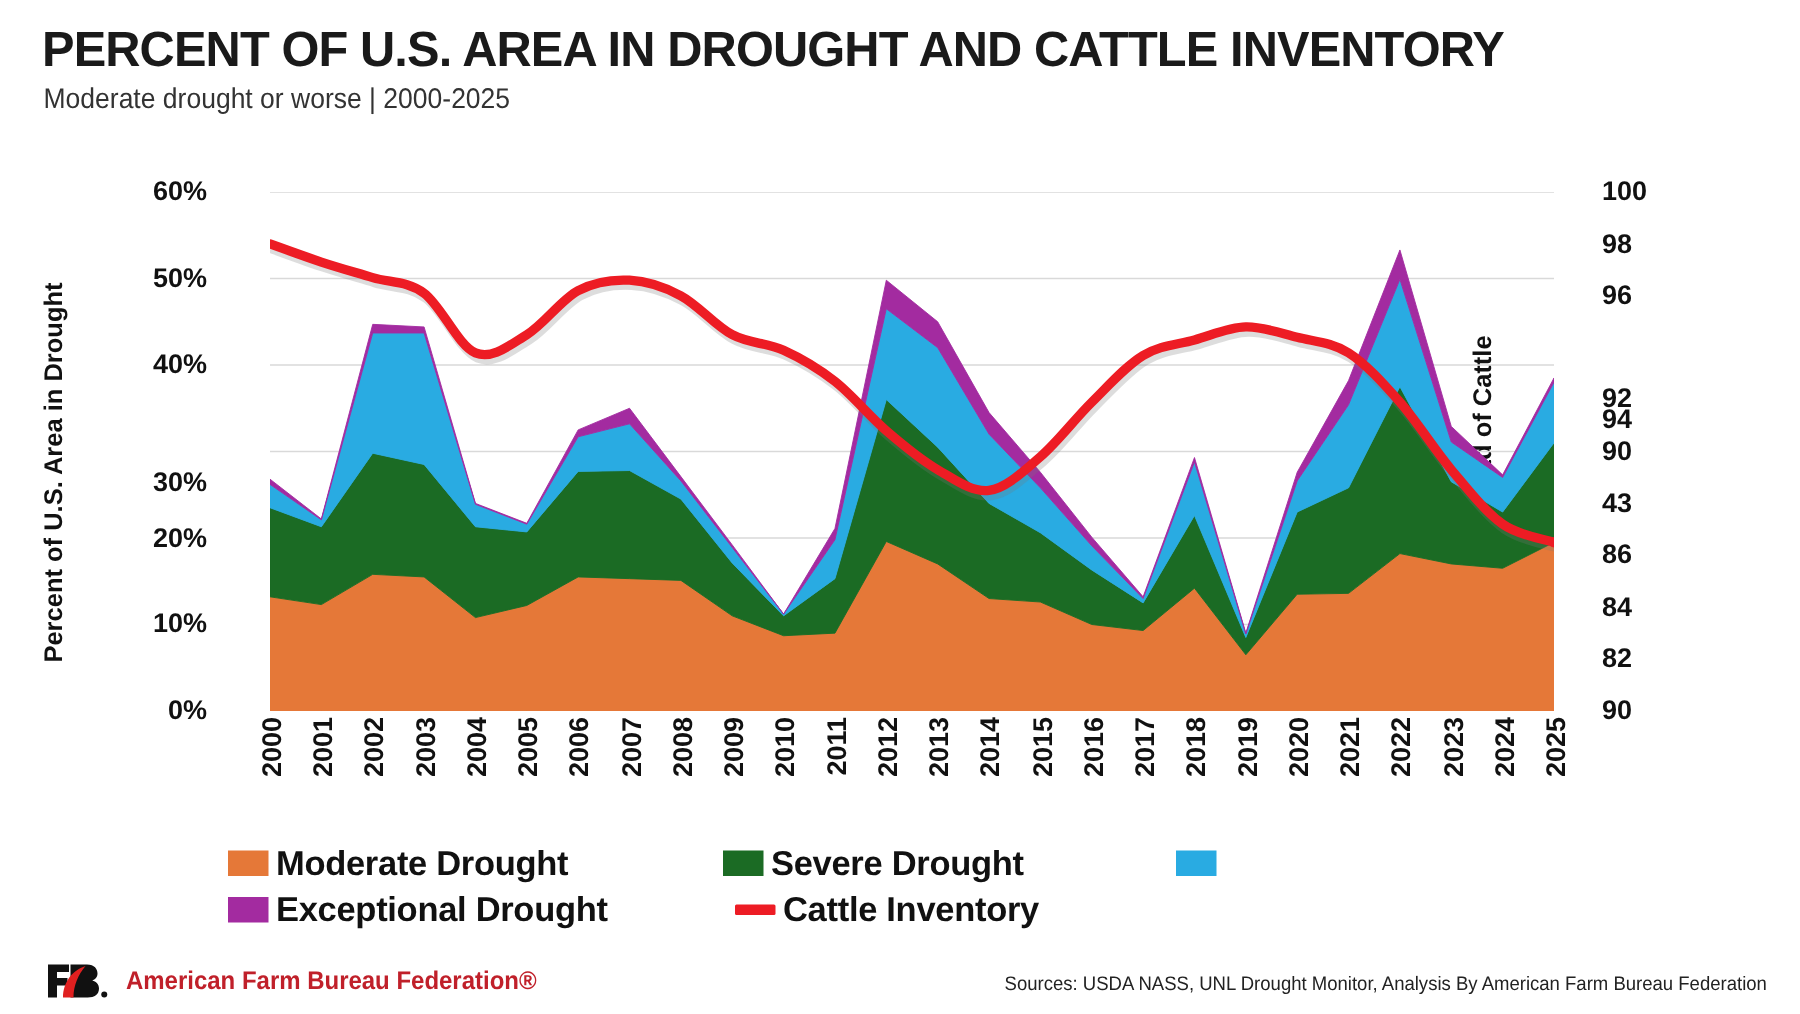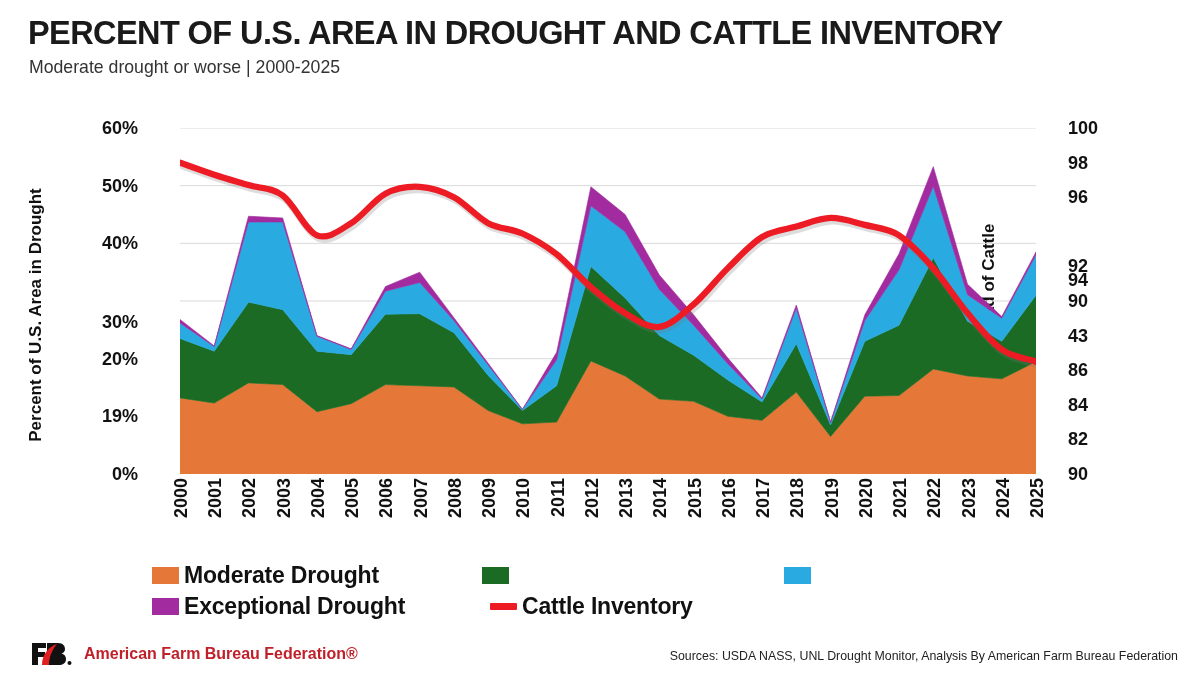--- a/index.html
+++ b/index.html
@@ -108,21 +108,21 @@
   <div id="ylabel-left-wrap">
     <div id="ylabel-left-txt">Percent of U.S. Area in Drought</div>
   </div>
 
   <div id="ylabel-right-wrap">
     <div id="ylabel-right-txt">Million Head of Cattle</div>
   </div>
 
   <div id="ytick-left-col">
       <div class="ytick-left" style="top: 474px;">0%</div>
-      <div class="ytick-left" style="top: 416.333px;">19%</div>
+      <div class="ytick-left" style="top: 416.333px;">10%</div>
       <div class="ytick-left" style="top: 358.667px;">20%</div>
       <div class="ytick-left" style="top: 289px; margin-top: 33px;">30%</div>
       <div class="ytick-left" style="top: 243.333px;">40%</div>
       <div class="ytick-left" style="top: 185.667px;">50%</div>
       <div class="ytick-left" style="top: 128px;">60%</div>
     </div>
   <div id="ytick-right-col">
       <div class="ytick-right" style="top: 474px;">90</div>
       <div class="ytick-right" style="top: 439.4px;">82</div>
       <div class="ytick-right" style="top: 404.8px;">84</div>
@@ -242,20 +242,21 @@
   </div>
 
   <div id="legend">
       <div class="legend-row" style="position: relative;">
         <div class="legend-item" style="position: absolute; left: 0px;">
           <div class="legend-swatch" style="background: rgb(229, 120, 56);"></div>
           <div class="legend-label">Moderate Drought</div>
         </div>
         <div class="legend-item" style="position: absolute; left: 330px;">
           <div class="legend-swatch" style="background: rgb(27, 107, 36);"></div>
+          <div class="legend-label">Severe Drought</div>
         </div>
         <div class="legend-item" style="position: absolute; left: 632px;">
           <div class="legend-swatch" style="background: rgb(41, 171, 226);"></div>
         </div>
       </div>
       <div class="legend-row" style="position: relative;">
         <div class="legend-item" style="position: absolute; left: 0px;">
           <div class="legend-swatch" style="background: rgb(163, 43, 160);"></div>
           <div class="legend-label">Exceptional Drought</div>
         </div>

